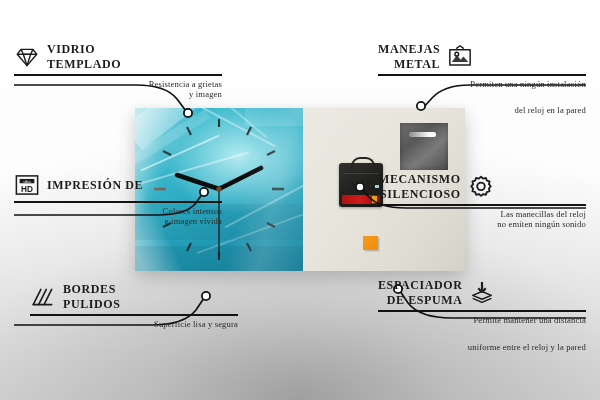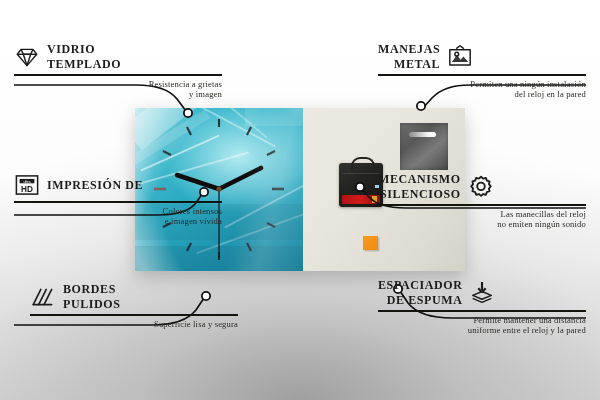--- a/index.html
+++ b/index.html
@@ -244,21 +244,21 @@
         <g fill="none" stroke="#1c1c1c" stroke-width="1.35" stroke-linejoin="round">
           <path d="M8.5 4.2 L12 1.6 L15.5 4.2"></path>
           <rect x="2.6" y="5.4" width="18.8" height="14"></rect>
           <path d="M4.4 16.6 L9.2 10.4 L12.6 14.6 L15.2 11.6 L19.6 16.6 Z" fill="#1c1c1c" stroke="none" opacity="0.88"></path>
           <circle cx="9" cy="9.4" r="1.7"></circle>
         </g>
       </svg>
     </div>
     <div class="rule"></div>
     <div class="sub">Permiten una ningún instalación</div>
-    <div class="sub" style="margin-top:0">del reloj en la pared</div>
+    <div class="sub" style="margin-top:16px">del reloj en la pared</div>
   </div>
 
   <div class="feat right" style="left:378px;top:172px;">
     <div class="hd">
       <div>
         <div class="ttl">MECANISMO</div>
         <div class="ttl">SILENCIOSO</div>
       </div>
       <svg class="ico" viewBox="0 0 24 24">
         <g fill="none" stroke="#1c1c1c" stroke-width="1.7" stroke-linejoin="round">
@@ -281,16 +281,16 @@
       <svg class="ico" viewBox="0 0 24 24">
         <g fill="none" stroke="#1c1c1c" stroke-width="1.35" stroke-linejoin="round">
           <path d="M12 1.8 V9.4 M12 11.4 L8.6 7.6 M12 11.4 L15.4 7.6" stroke-width="2"></path>
           <path d="M12 10.6 L20.6 14.2 L12 17.8 L3.4 14.2 Z"></path>
           <path d="M3.4 17 L12 20.6 L20.6 17"></path>
         </g>
       </svg>
     </div>
     <div class="rule"></div>
     <div class="sub">Permite mantener una distancia</div>
-    <div class="sub" style="margin-top:0">uniforme entre el reloj y la pared</div>
+    <div class="sub" style="margin-top:17px">uniforme entre el reloj y la pared</div>
   </div>
 
 </div>
 
 </body></html>

